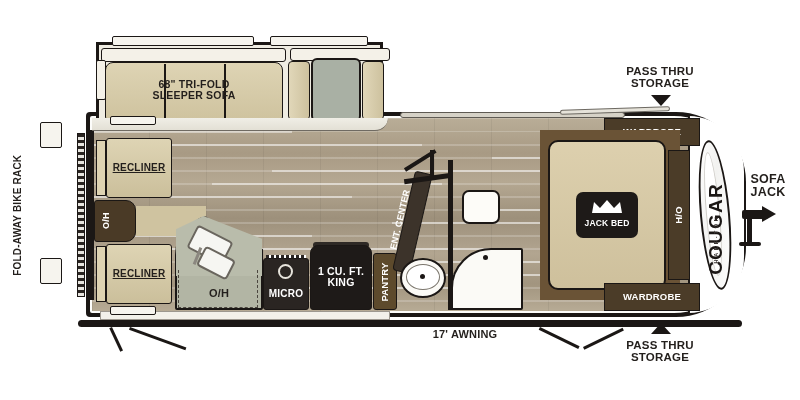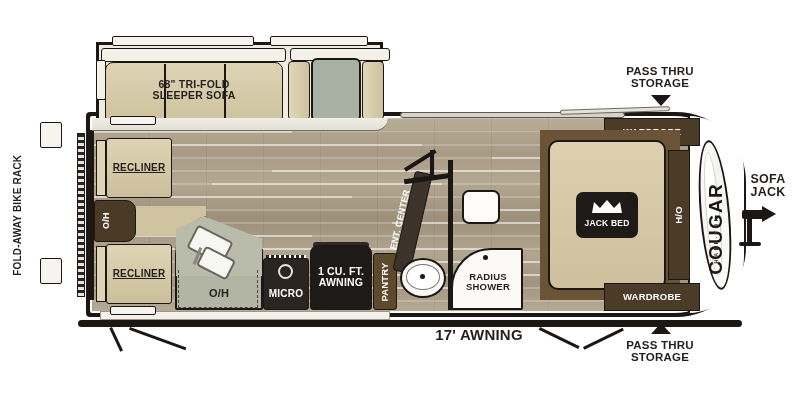--- a/index.html
+++ b/index.html
@@ -212,21 +212,21 @@
   #chassisLite{left:100px;top:311px;width:290px;height:9px;
      background:#f3f1ea;border:1px solid #9d988f;}
   #stepA{left:130px;top:327px;width:60px;height:3px;background:#1b1715;
      transform:rotate(20deg);transform-origin:0 0;}
   #stepB{left:112px;top:327px;width:26px;height:3px;background:#1b1715;
      transform:rotate(65deg);transform-origin:0 0;}
   #awnArmA{left:540px;top:327px;width:44px;height:3px;background:#1b1715;
      transform:rotate(26deg);transform-origin:0 0;}
   #awnArmB{left:583px;top:347px;width:44px;height:3px;background:#1b1715;
      transform:rotate(-26deg);transform-origin:0 0;}
-  #awnLbl{left:424px;top:326px;width:110px;height:18px;font-size:15px;}
+  #awnLbl{left:410px;top:326px;width:110px;height:18px;font-size:11px;}
 
   
   #topRail{left:400px;top:112px;width:225px;height:6px;
      background:#d6d2c7;border:1px solid #5e5a53;border-radius:3px;}
   #topRail2{left:560px;top:108px;width:110px;height:5px;
      background:#e6e3da;border:1px solid #6d6962;border-radius:3px;
      transform:rotate(-2deg);}
 
   
   .win{position:absolute;background:#f6f4ee;border:1.5px solid #1b1715;
@@ -326,21 +326,21 @@
   <div class="abs" id="microVent"></div>
   <div class="abs" id="micro"></div>
   <div class="abs" id="microKnob"></div>
   <div class="lbl" id="microLbl">MICRO</div>
 
   <div class="abs" id="referTop"></div>
   <div class="abs" id="refer"></div>
   <div class="lbl" id="referLbl">
     <div>
       <div>1 CU. FT.</div>
-      <div>AWNING</div>
+      <div>KING</div>
     </div>
   </div>
 
   <div class="abs" id="pantry"></div>
   <div class="lbl" id="pantryLbl">
     <span>PANTRY</span>
   </div>
 
   <div class="abs" id="entArm"></div>
   <div class="abs" id="entArm2"></div>
@@ -350,26 +350,20 @@
   </div>
 
   <div class="abs" id="bathWallH"></div>
   <div class="abs" id="bathWallV"></div>
   <div class="abs" id="lav"></div>
   <div class="abs" id="toilet"></div>
   <div class="abs" id="toiletSeat"></div>
   <div class="abs" id="toiletDot"></div>
   <div class="abs" id="shower"></div>
   <div class="abs" id="showerHead"></div>
-  <div class="lbl" id="showerLbl">
-    <div>
-      <div>RADIUS</div>
-      <div>SHOWER</div>
-    </div>
-  </div>
 
   <div class="abs" id="wardTop"></div>
   <div class="lbl" id="wardTopLbl">WARDROBE</div>
   <div class="abs" id="bedSurround"></div>
   <div class="abs" id="bed"></div>
   <div class="abs" id="bedBadge"></div>
   <svg class="abs" id="crown" viewBox="0 0 32 14">
     <path d="M1 13 L3 2 L9 8 L16 0 L23 8 L29 2 L31 13 Z" fill="#ffffff"></path>
   </svg>
   <div class="lbl" id="bedLbl">JACK BED</div>

